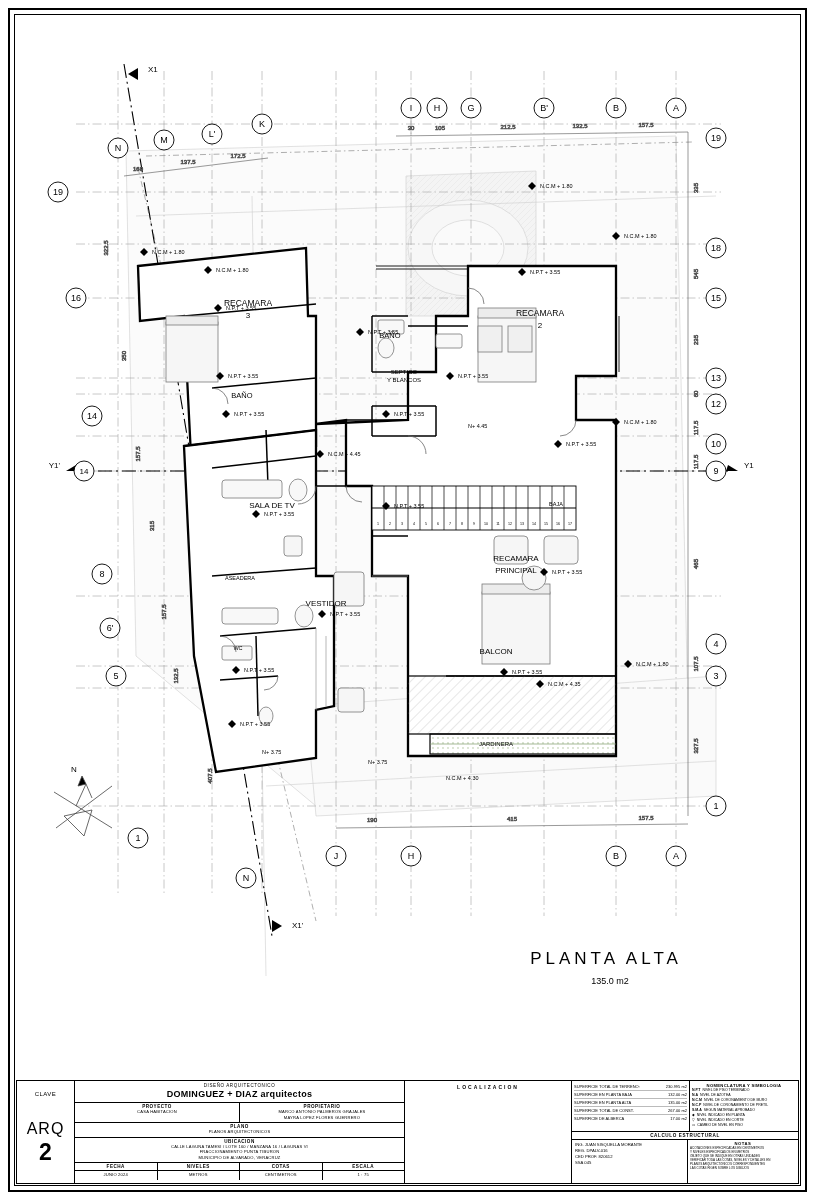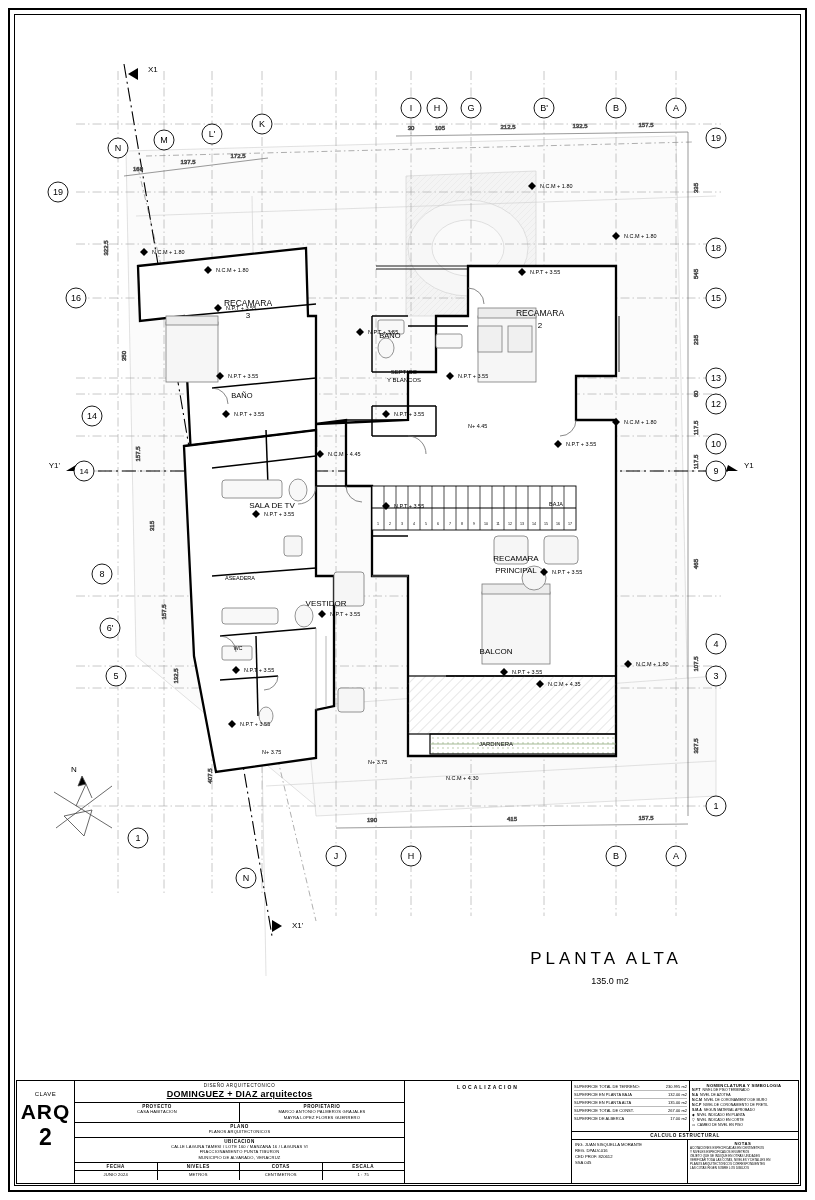--- a/index.html
+++ b/index.html
@@ -39,31 +39,31 @@
     display:flex;
     font-size:5px;
     background:#fff;
   }
   #tb-clave {
     width:58px; border-right:1px solid #000;
     display:flex; flex-direction:column; align-items:center; justify-content:flex-start;
     padding-top:10px;
   }
   #tb-clave .lbl { font-size:6px; letter-spacing:.5px; }
-  #tb-clave .arq { font-size:21px; font-weight:bold; line-height:1; margin-top:4px; letter-spacing:1px;}
+  #tb-clave .arq { font-size:16px; font-weight:normal; line-height:1; margin-top:24px; letter-spacing:1px;}
   #tb-clave .num { font-size:23px; font-weight:bold; line-height:1; margin-top:4px;}
   #tb-mid {
     width:330px; border-right:1px solid #000;
     display:flex; flex-direction:column;
   }
   .tb-row { border-bottom:1px solid #000; text-align:center; }
   .tb-row:last-child { border-bottom:none; }
   .tb-firm { padding:2px 0 3px; }
   .tb-firm .small { font-size:4.5px; letter-spacing:.6px; }
-  .tb-firm .big { font-size:9px; font-weight:bold; letter-spacing:.3px; margin-top:1px;text-decoration:underline;}
+  .tb-firm .big { font-size:9px; font-weight:bold; letter-spacing:.3px; margin-top:1px;}
   .tb-two { display:flex; }
   .tb-two > div { flex:1; padding:1px 2px 2px; }
   .tb-two > div + div { border-left:1px solid #000; }
   .cap { font-size:4.6px; letter-spacing:.5px; font-weight:bold; }
   .val { font-size:4.1px; letter-spacing:.2px; line-height:1.35; }
   .tb-one { padding:1px 2px 2px; }
   .tb-four { display:flex; }
   .tb-four > div { flex:1; }
   .tb-four > div + div { border-left:1px solid #000; }
   .tb-four .cap { border-bottom:1px solid #000; padding:1px 0; }

